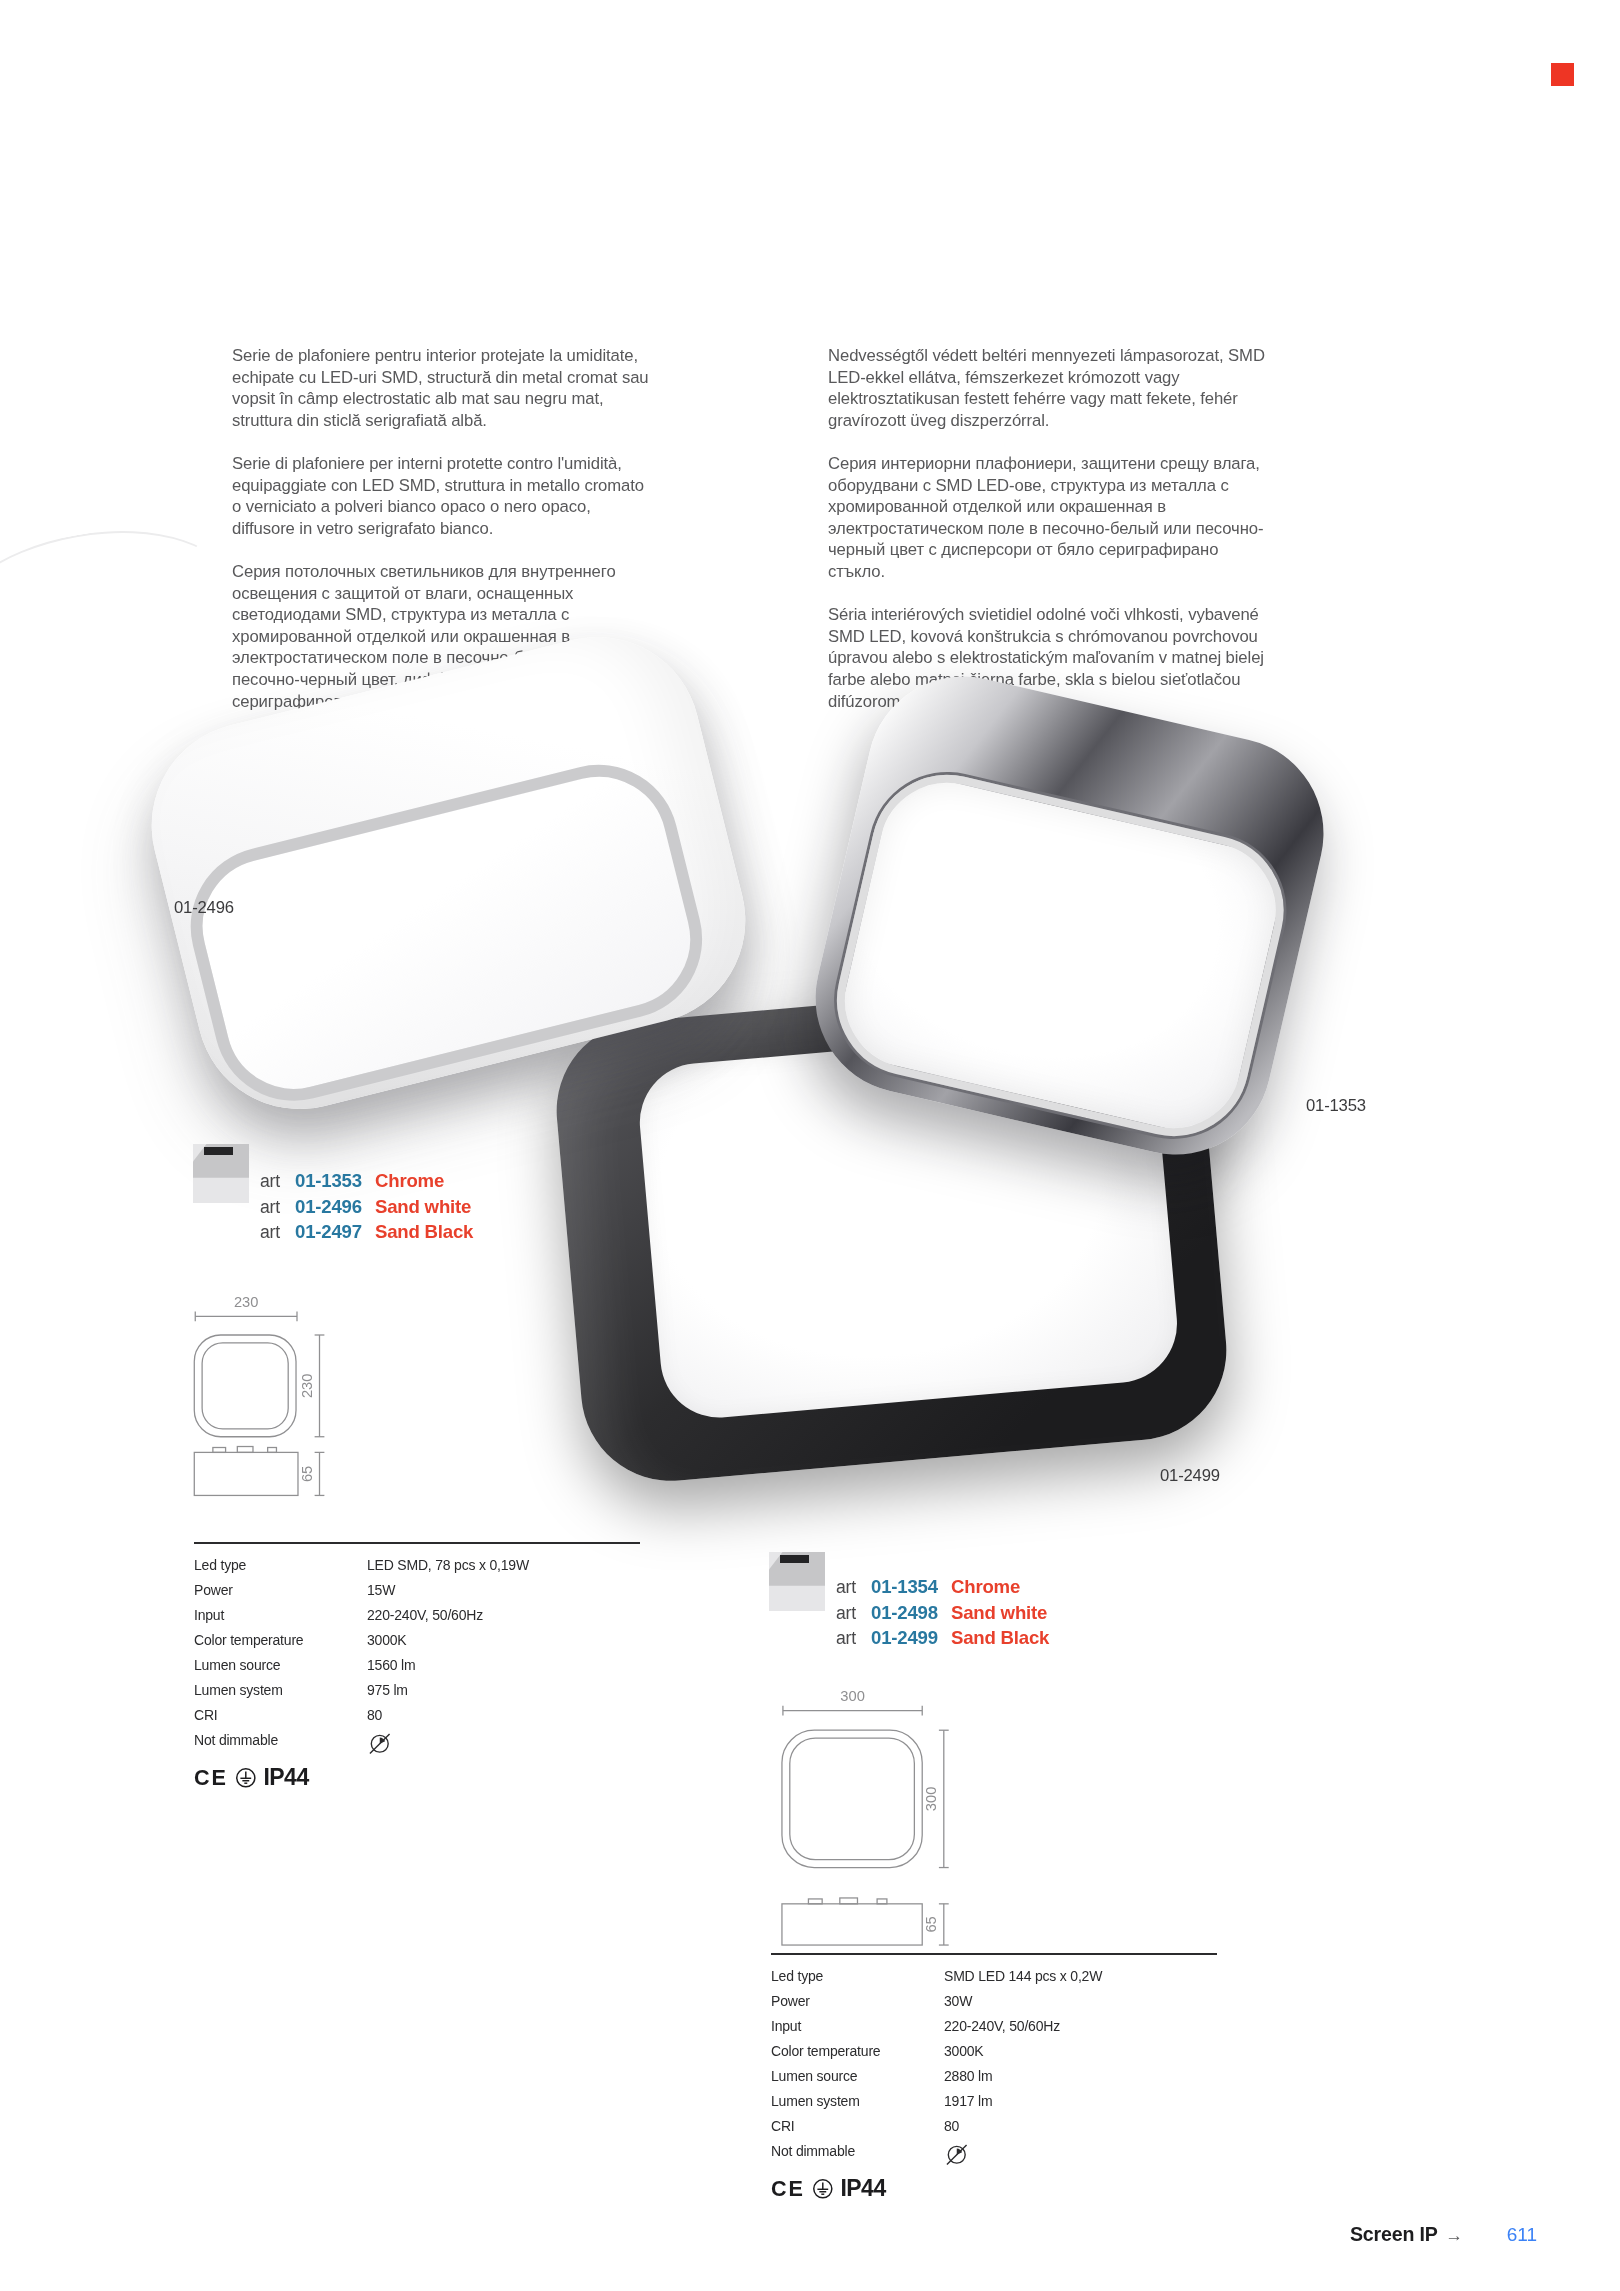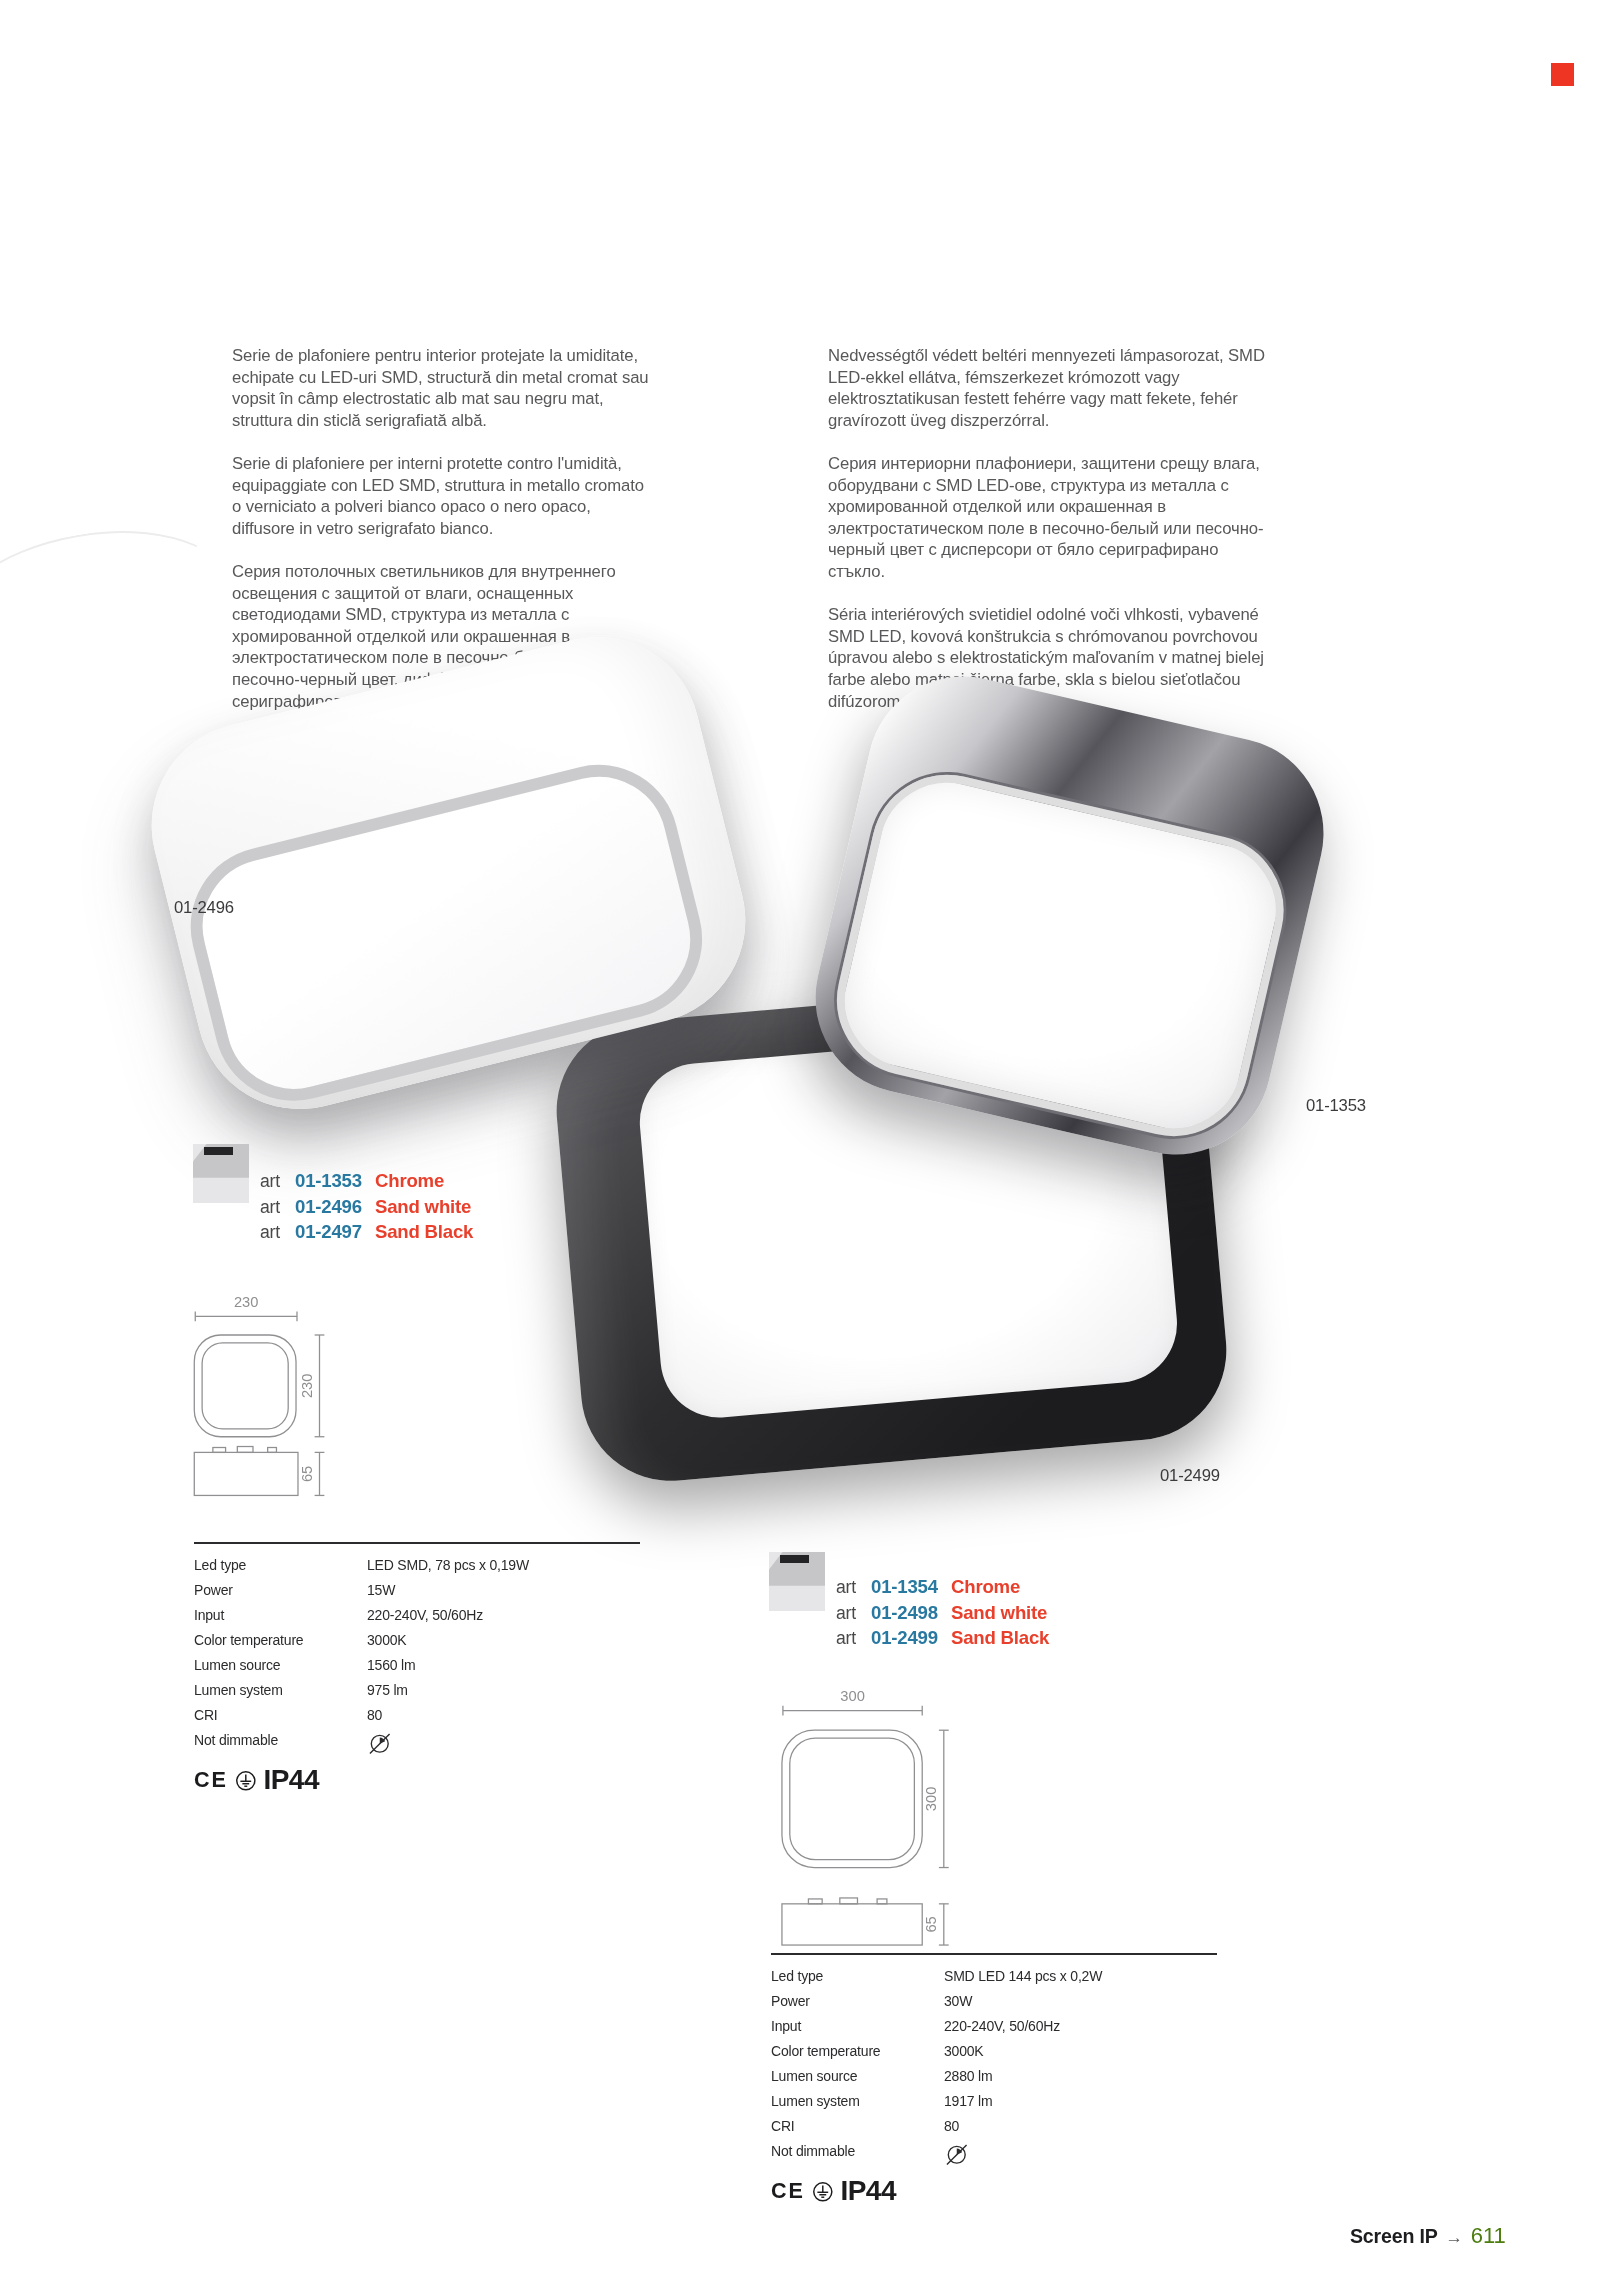--- a/index.html
+++ b/index.html
@@ -75,27 +75,27 @@
   
   .spec-table{position:absolute;border-top:2px solid #2b2b2d;padding-top:8.8px;z-index:6;}
   #spec-1{left:194px;top:1542px;width:446px;}
   #spec-2{left:771px;top:1953px;width:446px;}
   .spec-row{display:flex;line-height:25px;font-size:14px;color:#2b2b2d;letter-spacing:-0.2px;}
   .spec-label{width:173px;flex:0 0 173px;}
   .spec-value{flex:1;}
   .nodim-icon{position:relative;top:2.9px;}
   .marks{display:flex;align-items:center;gap:6.9px;margin-top:3px;}
   .ce-text{font-weight:bold;font-size:21.6px;color:#1c1c1e;letter-spacing:2px;}
-  .ip-text{font-weight:bold;font-size:28px;color:#1c1c1e;letter-spacing:-0.5px;}
+  .ip-text{font-weight:bold;font-size:23px;color:#1c1c1e;letter-spacing:-0.5px;}
 
   
   .footer{position:absolute;left:1350px;top:2223px;display:flex;align-items:baseline;gap:7.8px;z-index:6;}
   .footer-series{font-weight:bold;font-size:19.6px;color:#1d1d1f;letter-spacing:-0.2px;}
   .footer-arrow{font-size:17.6px;color:#5c5c5e;}
-  .footer-page{font-size:22px;color:#4d7c0f;}
+  .footer-page{font-size:19px;color:#3b82f6;margin-left:36px;}
 </style>
 </head>
 <body>
 
 <div id="page">
 
   <div class="corner-marker" style="background:#ee3524;"></div>
 
   <div class="intro-col" id="intro-left">
     <p>Serie de plafoniere pentru interior protejate la umiditate, echipate cu LED-uri SMD, structură din metal cromat sau vopsit în câmp electrostatic alb mat sau negru mat, struttura din sticlă serigrafiată albă.</p>

